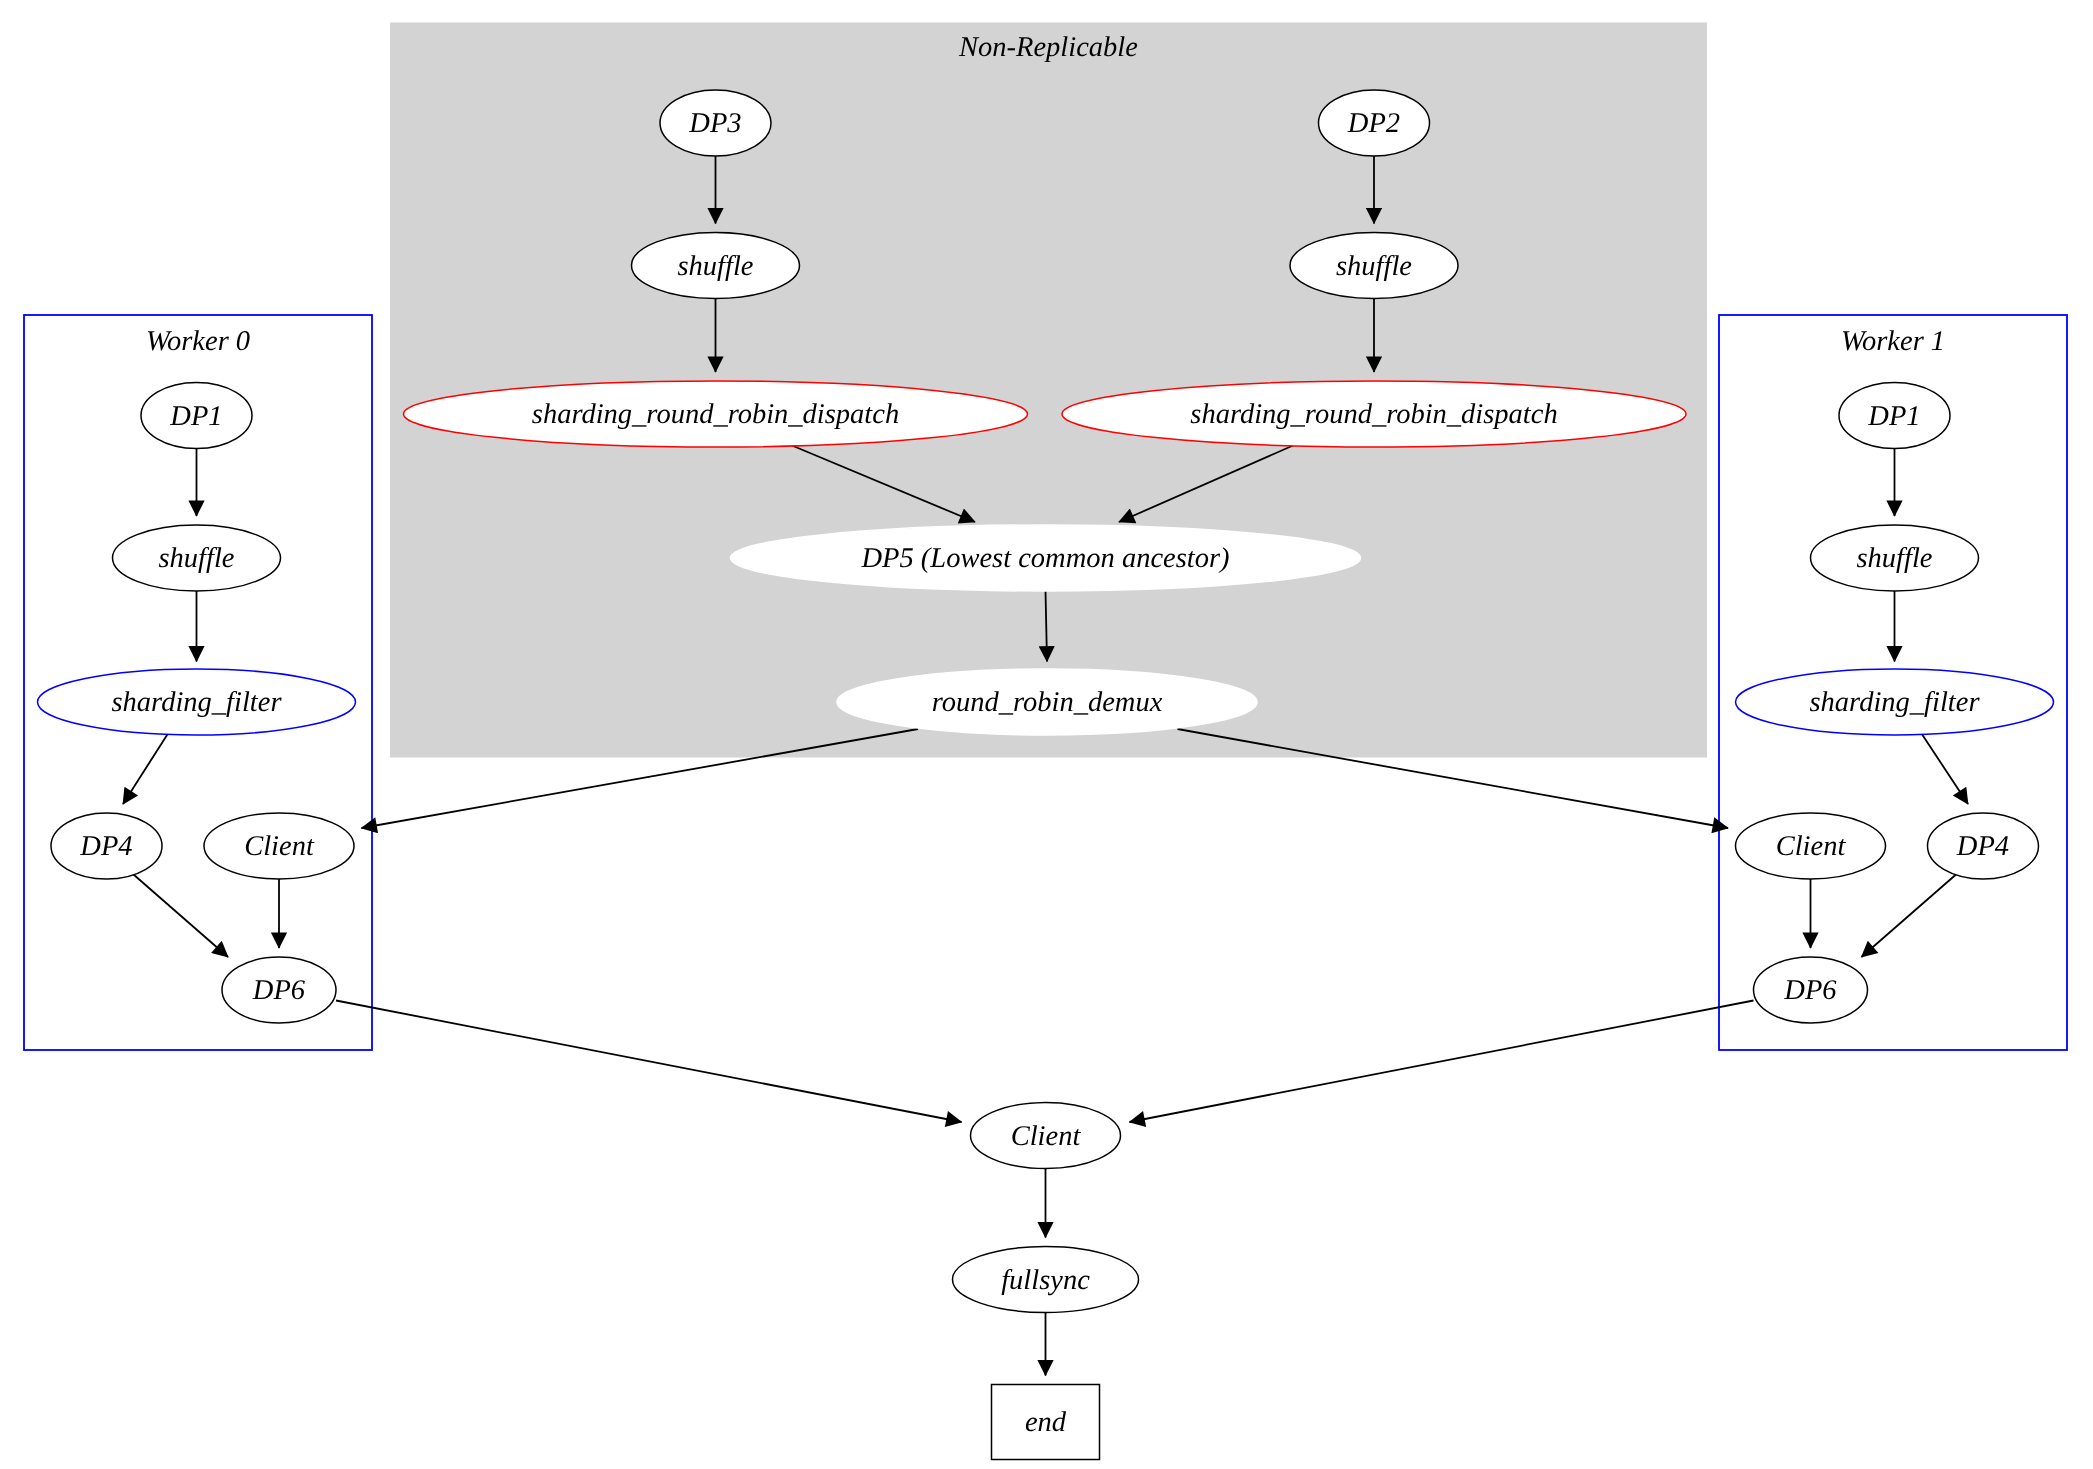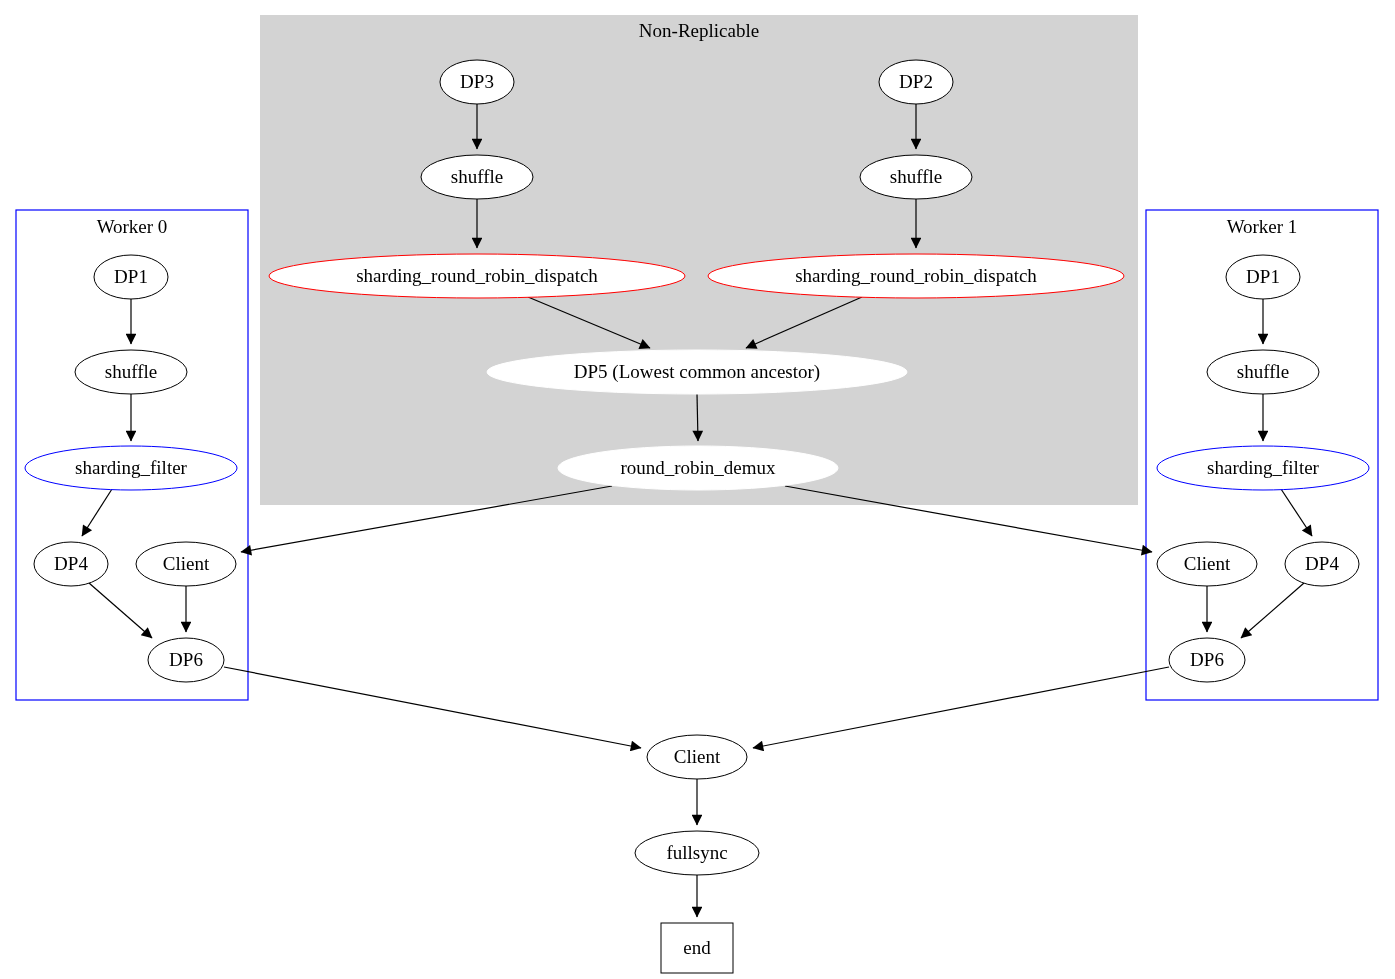--- a/index.html
+++ b/index.html
@@ -1,16 +1,16 @@
 <!DOCTYPE html>
 <html><head>
 <meta charset="utf-8">
 <style>
   html, body { margin: 0; padding: 0; background: #ffffff; }
-  .canvas { width: 1395px; height: 979px; position: relative; background: #ffffff; overflow: hidden; }
+  .canvas { width: 1395px; height: 979px; position: relative; background: #ffffff; overflow: hidden; font-style: italic; }
   svg { display: block; }
   text {
     font-family: "Liberation Serif", "DejaVu Serif", serif;
     font-size: 19px;
     fill: #000000;
   }
   .edge { stroke: #000000; stroke-width: 1.2; fill: none; }
 </style>
 </head>
 <body>

